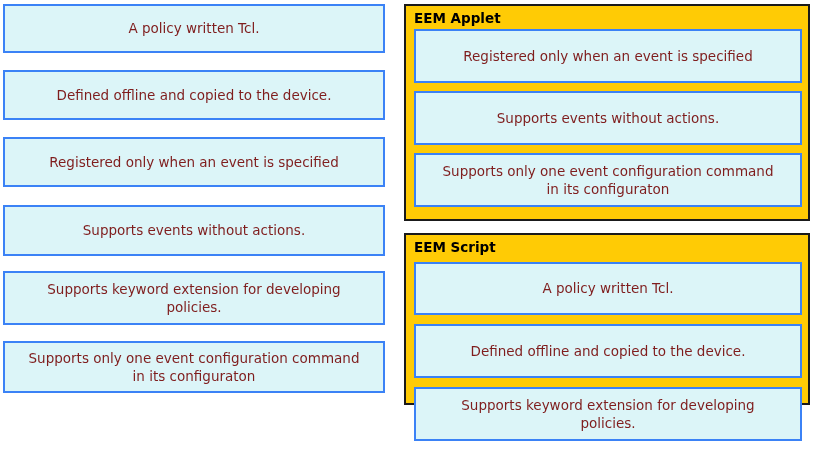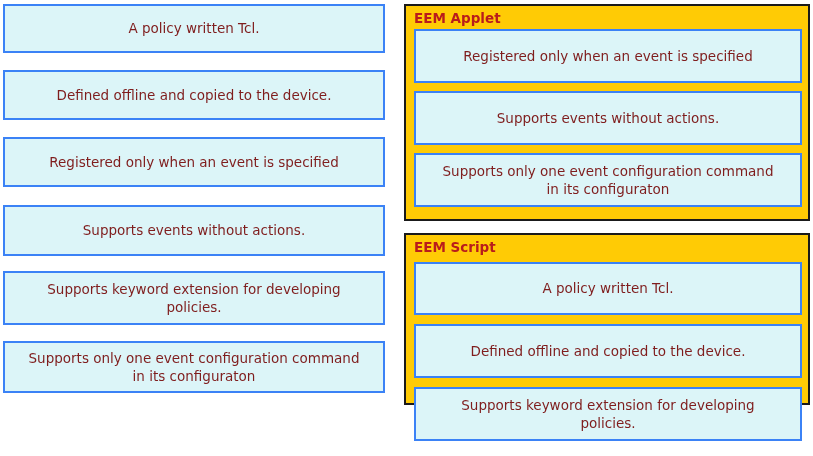--- a/index.html
+++ b/index.html
@@ -39,21 +39,21 @@
     border: 2px solid #1a1a1a;
     box-sizing: border-box;
   }
   .g1 { top: 4px;   height: 217px; }
   .g2 { top: 233px; height: 172px; }
   .group-title {
     position: absolute;
     top: 4px; left: 8px;
     font-size: 13.5px;
     font-weight: bold;
-    color: #b91c1c;
+    color: #000000;
     white-space: nowrap;
   }
   .slot { left: 8px; width: 388px; }
   .a1 { top: 23px;  height: 54px; }
   .a2 { top: 85px;  height: 54px; }
   .a3 { top: 147px; height: 54px; }
   .s1 { top: 27px;  height: 53px; }
   .s2 { top: 89px;  height: 54px; }
   .s3 { top: 152px; height: 54px; }
 </style>

